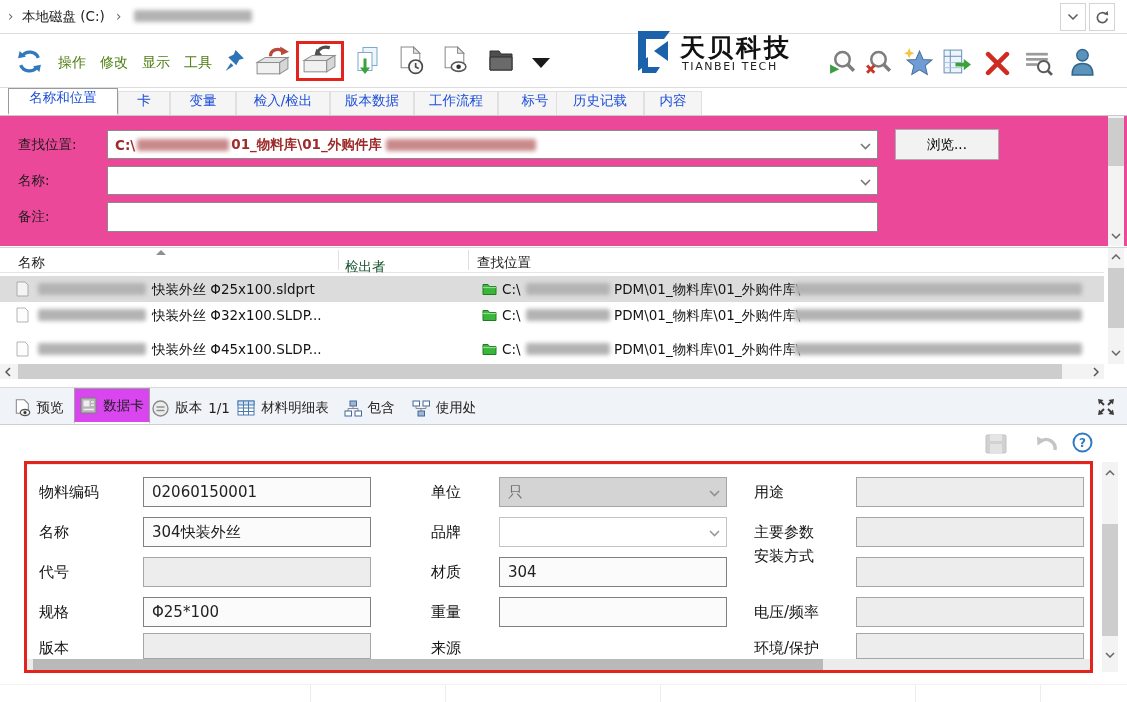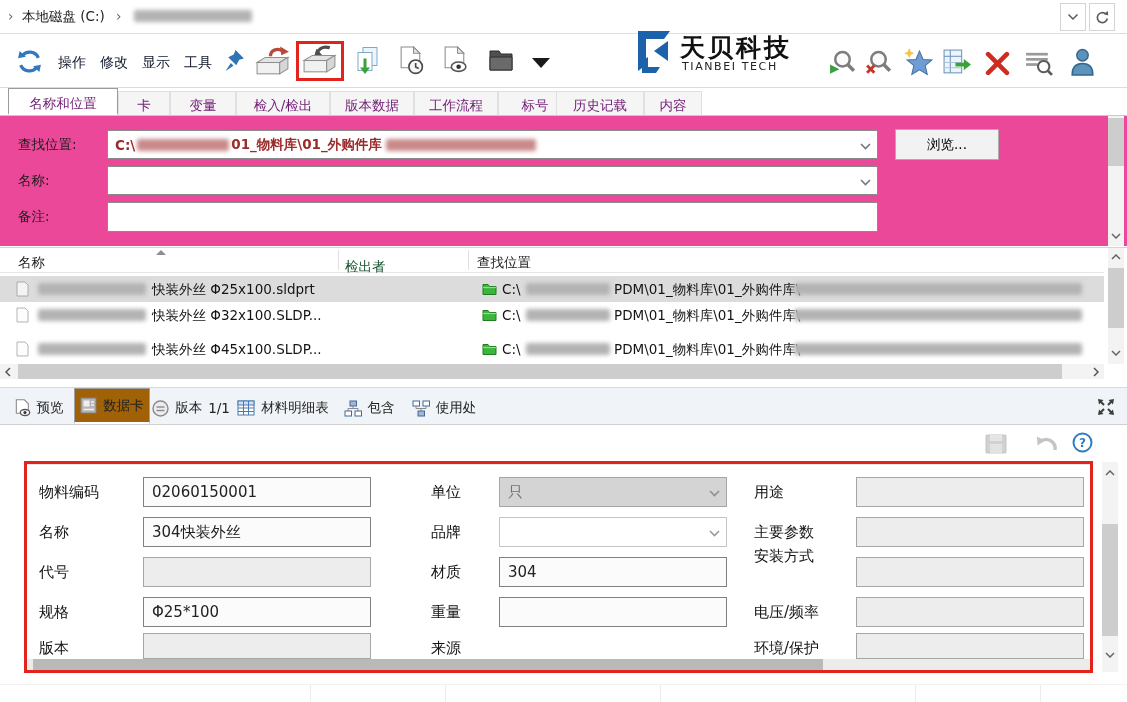--- a/index.html
+++ b/index.html
@@ -1,40 +1,40 @@
 <!DOCTYPE html>
 <html><head>
 <meta charset="utf-8">
 <style>
   *{box-sizing:border-box}
   body{margin:0;background:#9a9a9a}
   #screen{position:relative;width:1127px;height:702px;background:#fff;overflow:hidden;
           font-family:"DejaVu Sans","Liberation Sans",sans-serif;color:#1a1a1a}
   .abs{position:absolute}
   .lbl{font-size:13.5px;color:#1c1c1c;white-space:nowrap}
-  .menu{font-size:14px;color:#0f172a;cursor:default;white-space:nowrap}
+  .menu{font-size:14px;color:#4d7c0f;cursor:default;white-space:nowrap}
   .redact{display:inline-block;height:12px;border-radius:2px;background:#b3b3b3;filter:blur(2px);vertical-align:middle}
   .redact.red{background:#c98a8a}
   .sqbtn{position:absolute;width:26px;height:28px;border:1px solid #d4d4d4;background:#fff;
          display:flex;align-items:center;justify-content:center}
   .tabstrip{position:absolute;left:0;width:1127px;border-bottom:1px solid #c9c9c9;background:#fff}
-  .tab{position:absolute;bottom:0;height:24px;display:flex;align-items:flex-end;justify-content:center;
-       font-size:13.5px;color:#701a75;background:#f5f5f5;border:1px solid #e0e0e0;border-bottom:none}
+  .tab{position:absolute;bottom:0;height:24px;display:flex;align-items:flex-start;justify-content:center;
+       font-size:13.5px;color:#1d4ed8;background:#f5f5f5;border:1px solid #e0e0e0;border-bottom:none}
   .tab.active{height:27px;background:#fff;border:1px solid #9a9a9a;border-bottom:2px solid #fff;z-index:2}
   .combo{position:absolute;background:#fff;border:1px solid #8a8a8a;display:flex;align-items:center;
          padding:0 24px 0 7px;font-size:13.5px;white-space:nowrap;overflow:hidden}
   .combochev{position:absolute;right:6px;top:50%;transform:translateY(-50%)}
   .pathred{color:#9c2b2b;font-weight:bold;font-size:13.5px;white-space:nowrap}
   .hdrdiv{position:absolute;top:2px;height:20px;width:1px;background:#e0e0e0}
   .trow{position:absolute;left:0;width:1104px;height:26px}
   .trow.sel{background:#dcdcdc}
   .cell{position:absolute;font-size:13.5px;color:#141414;white-space:nowrap;top:5px}
   .ptab{position:absolute;bottom:0;height:32px;display:flex;align-items:center;justify-content:center;gap:6px;
         font-size:13.5px;color:#222}
-  .ptab.active{background:#a16207;border:1px solid #a0a0a0;border-bottom:2px solid #fff;height:36px;z-index:2}
+  .ptab.active{background:#d946ef;border:1px solid #a0a0a0;border-bottom:2px solid #fff;height:36px;z-index:2}
   .fld{position:absolute;height:30px;display:flex;align-items:center;padding:0 22px 0 8px;
        font-size:15px;color:#222;background:#ededed;border:1px solid #a6a6a6;white-space:nowrap}
   .fld.inp{background:#fbfbfb;border:1px solid #808080;padding-right:0}
   .fld.seldis{background:#d4d4d4;color:#737373}
   .fld.sel{background:#fff;border:1px solid #c4c4c4}
   .dlabel{position:absolute;font-size:15px;color:#141414;white-space:nowrap}
   .sb-track{position:absolute;background:#f3f3f3}
   .sb-thumb{position:absolute;background:#cdcdcd}
   .sb-arrow{position:absolute;display:flex;align-items:center;justify-content:center}
   .redbox{position:absolute;border:3px solid #e2241d;pointer-events:none;z-index:5}

